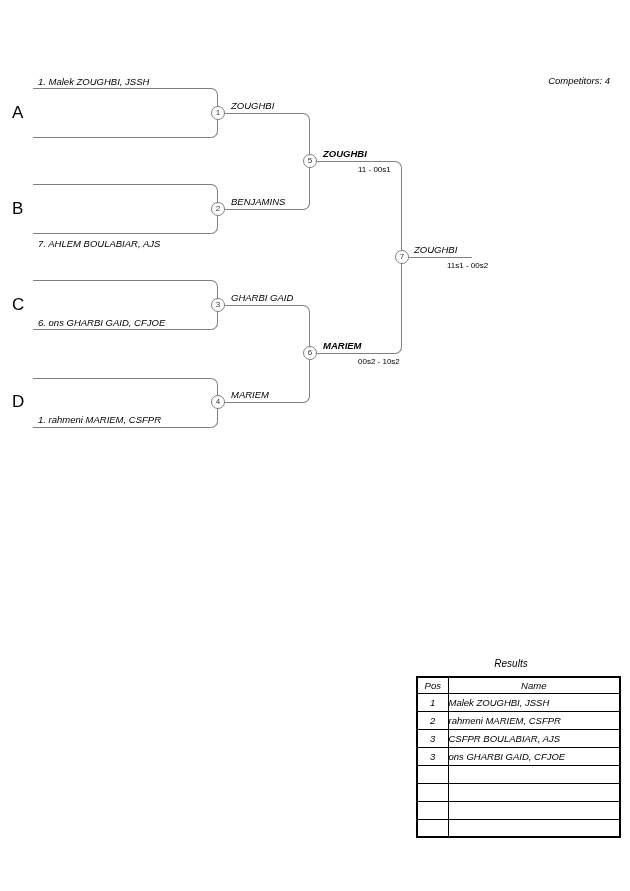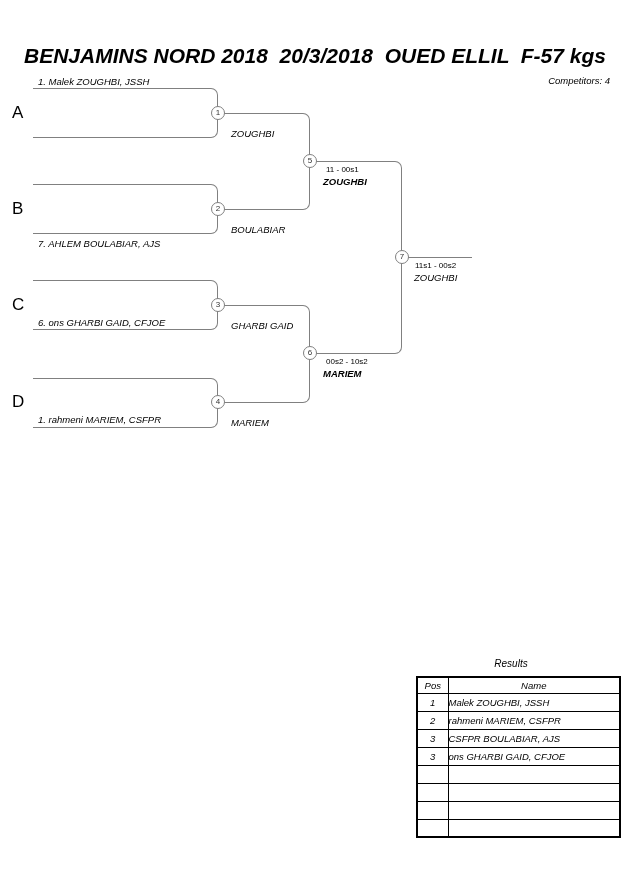--- a/index.html
+++ b/index.html
@@ -74,28 +74,28 @@
     font-style: italic;
     line-height: 11px;
     white-space: nowrap;
   }
   .winner {
     position: absolute;
     font-size: 9.5px;
     font-style: italic;
     line-height: 12px;
     white-space: nowrap;
-    margin-top: 28px;
   }
   .winner.bold { font-weight: bold; }
   .score {
     position: absolute;
     font-size: 8px;
     line-height: 10px;
     white-space: nowrap;
+    margin-left: 32px;
   }
   .results-title {
     position: absolute;
     left: 416px; top: 658px;
     width: 190px;
     text-align: center;
     font-size: 10px;
     font-style: italic;
   }
   table.results {
@@ -115,21 +115,20 @@
   table.results th { height: 16px; text-align: center; }
   table.results td { height: 18px; }
   td.pos, th.pos { width: 31px; text-align: center; }
   td.name { padding-left: 8px; text-align: left; }
 </style>
 </head>
 <body>
 
 <div class="sheet">
 
-  <div class="title">BENJAMINS NORD 2018  20/3/2018  OUED ELLIL  F-57 kgs</div>
   <div class="competitors">Competitors: 4</div>
 
   <div class="slot-letter" style="top:104px;">A</div>
   <div class="slot-letter" style="top:200px;">B</div>
   <div class="slot-letter" style="top:296px;">C</div>
   <div class="slot-letter" style="top:393px;">D</div>
 
   <div class="seed" style="top:76px;">1. Malek ZOUGHBI, JSSH</div>
   <div class="seed" style="top:238px;">7. AHLEM BOULABIAR, AJS</div>
   <div class="seed" style="top:317px;">6. ons GHARBI GAID, CFJOE</div>
@@ -147,21 +146,21 @@
 
   <div class="node" style="left:211px; top:106px;">1</div>
   <div class="node" style="left:211px; top:202px;">2</div>
   <div class="node" style="left:211px; top:298px;">3</div>
   <div class="node" style="left:211px; top:395px;">4</div>
   <div class="node" style="left:303px; top:154px;">5</div>
   <div class="node" style="left:303px; top:346px;">6</div>
   <div class="node" style="left:395px; top:250px;">7</div>
 
   <div class="winner" style="left:231px; top:100px;">ZOUGHBI</div>
-  <div class="winner" style="left:231px; top:196px;">BOULABIAR</div>
+  <div class="winner" style="left:231px; top:196px;">BENJAMINS</div>
   <div class="winner" style="left:231px; top:292px;">GHARBI GAID</div>
   <div class="winner" style="left:231px; top:389px;">MARIEM</div>
   <div class="winner bold" style="left:323px; top:148px;">ZOUGHBI</div>
   <div class="winner bold" style="left:323px; top:340px;">MARIEM</div>
   <div class="winner" style="left:414px; top:244px;">ZOUGHBI</div>
 
   <div class="score" style="left:326px; top:165px;">11 - 00s1</div>
   <div class="score" style="left:326px; top:357px;">00s2 - 10s2</div>
   <div class="score" style="left:415px; top:261px;">11s1 - 00s2</div>
 

